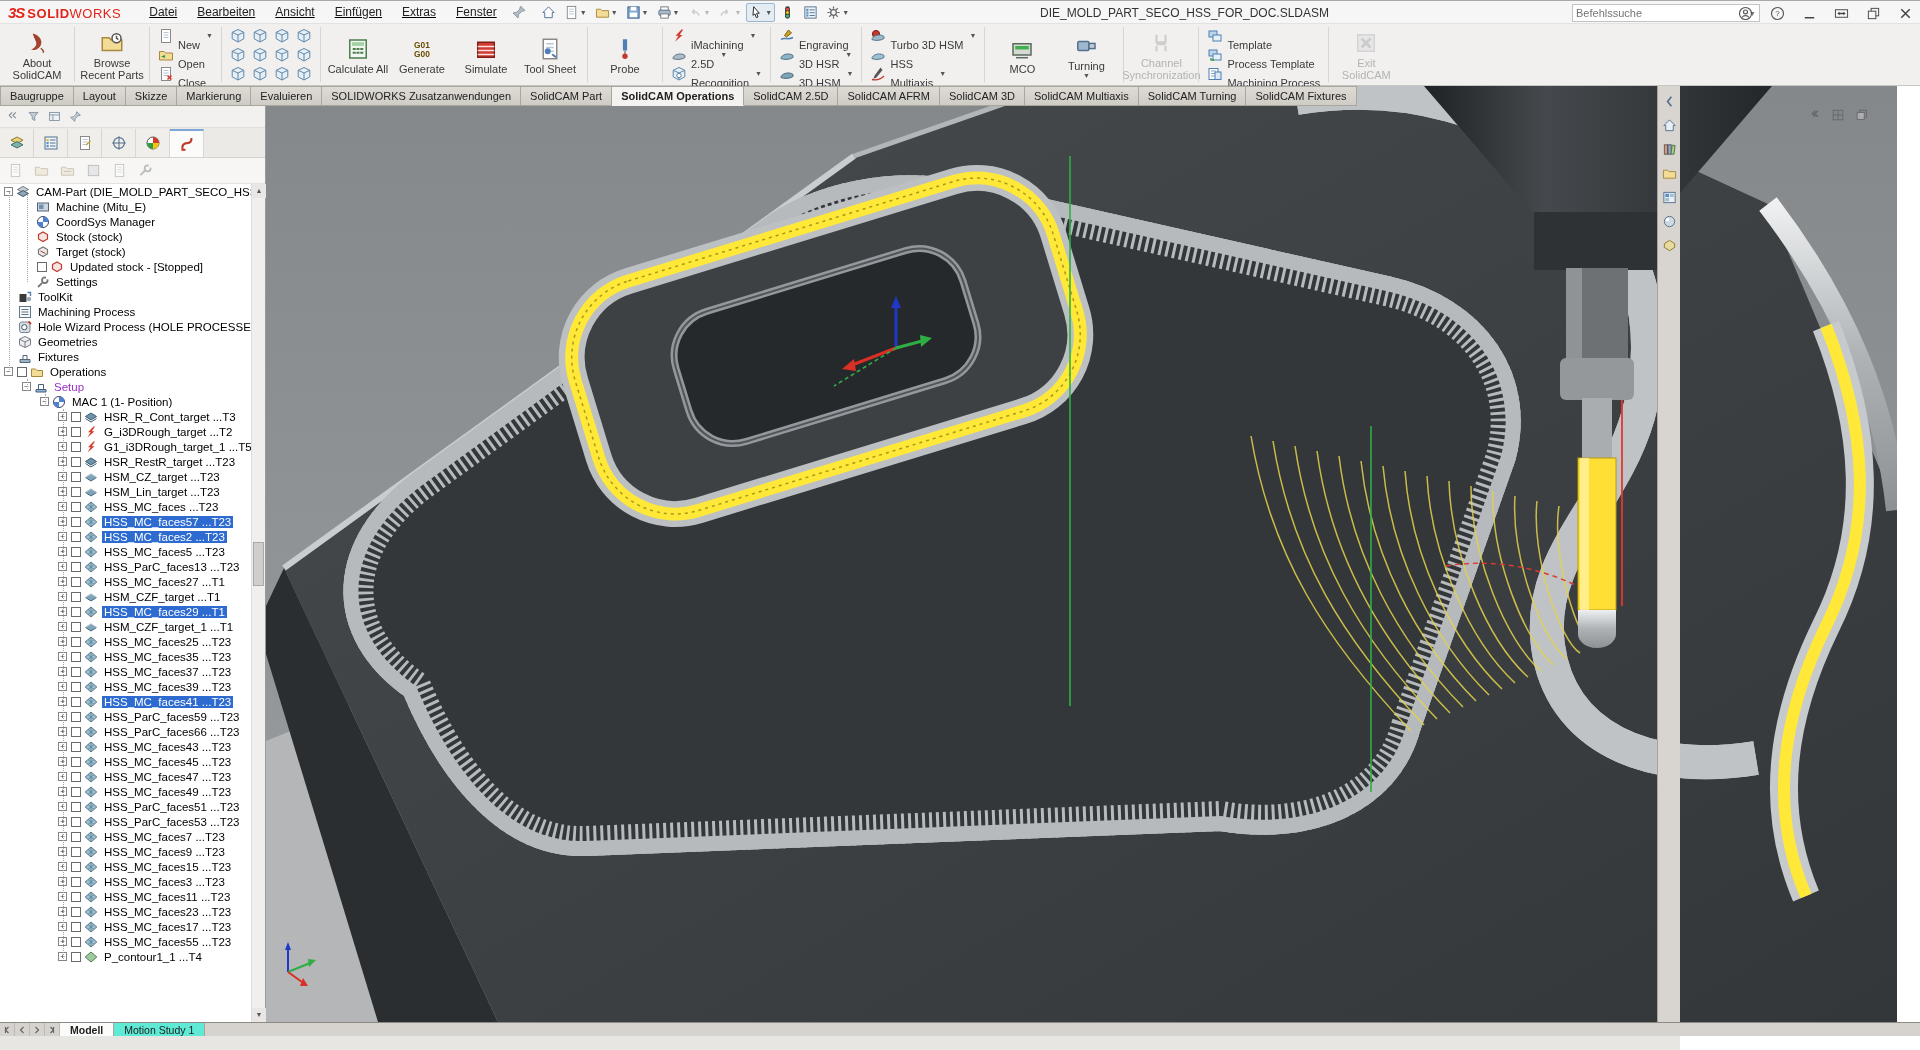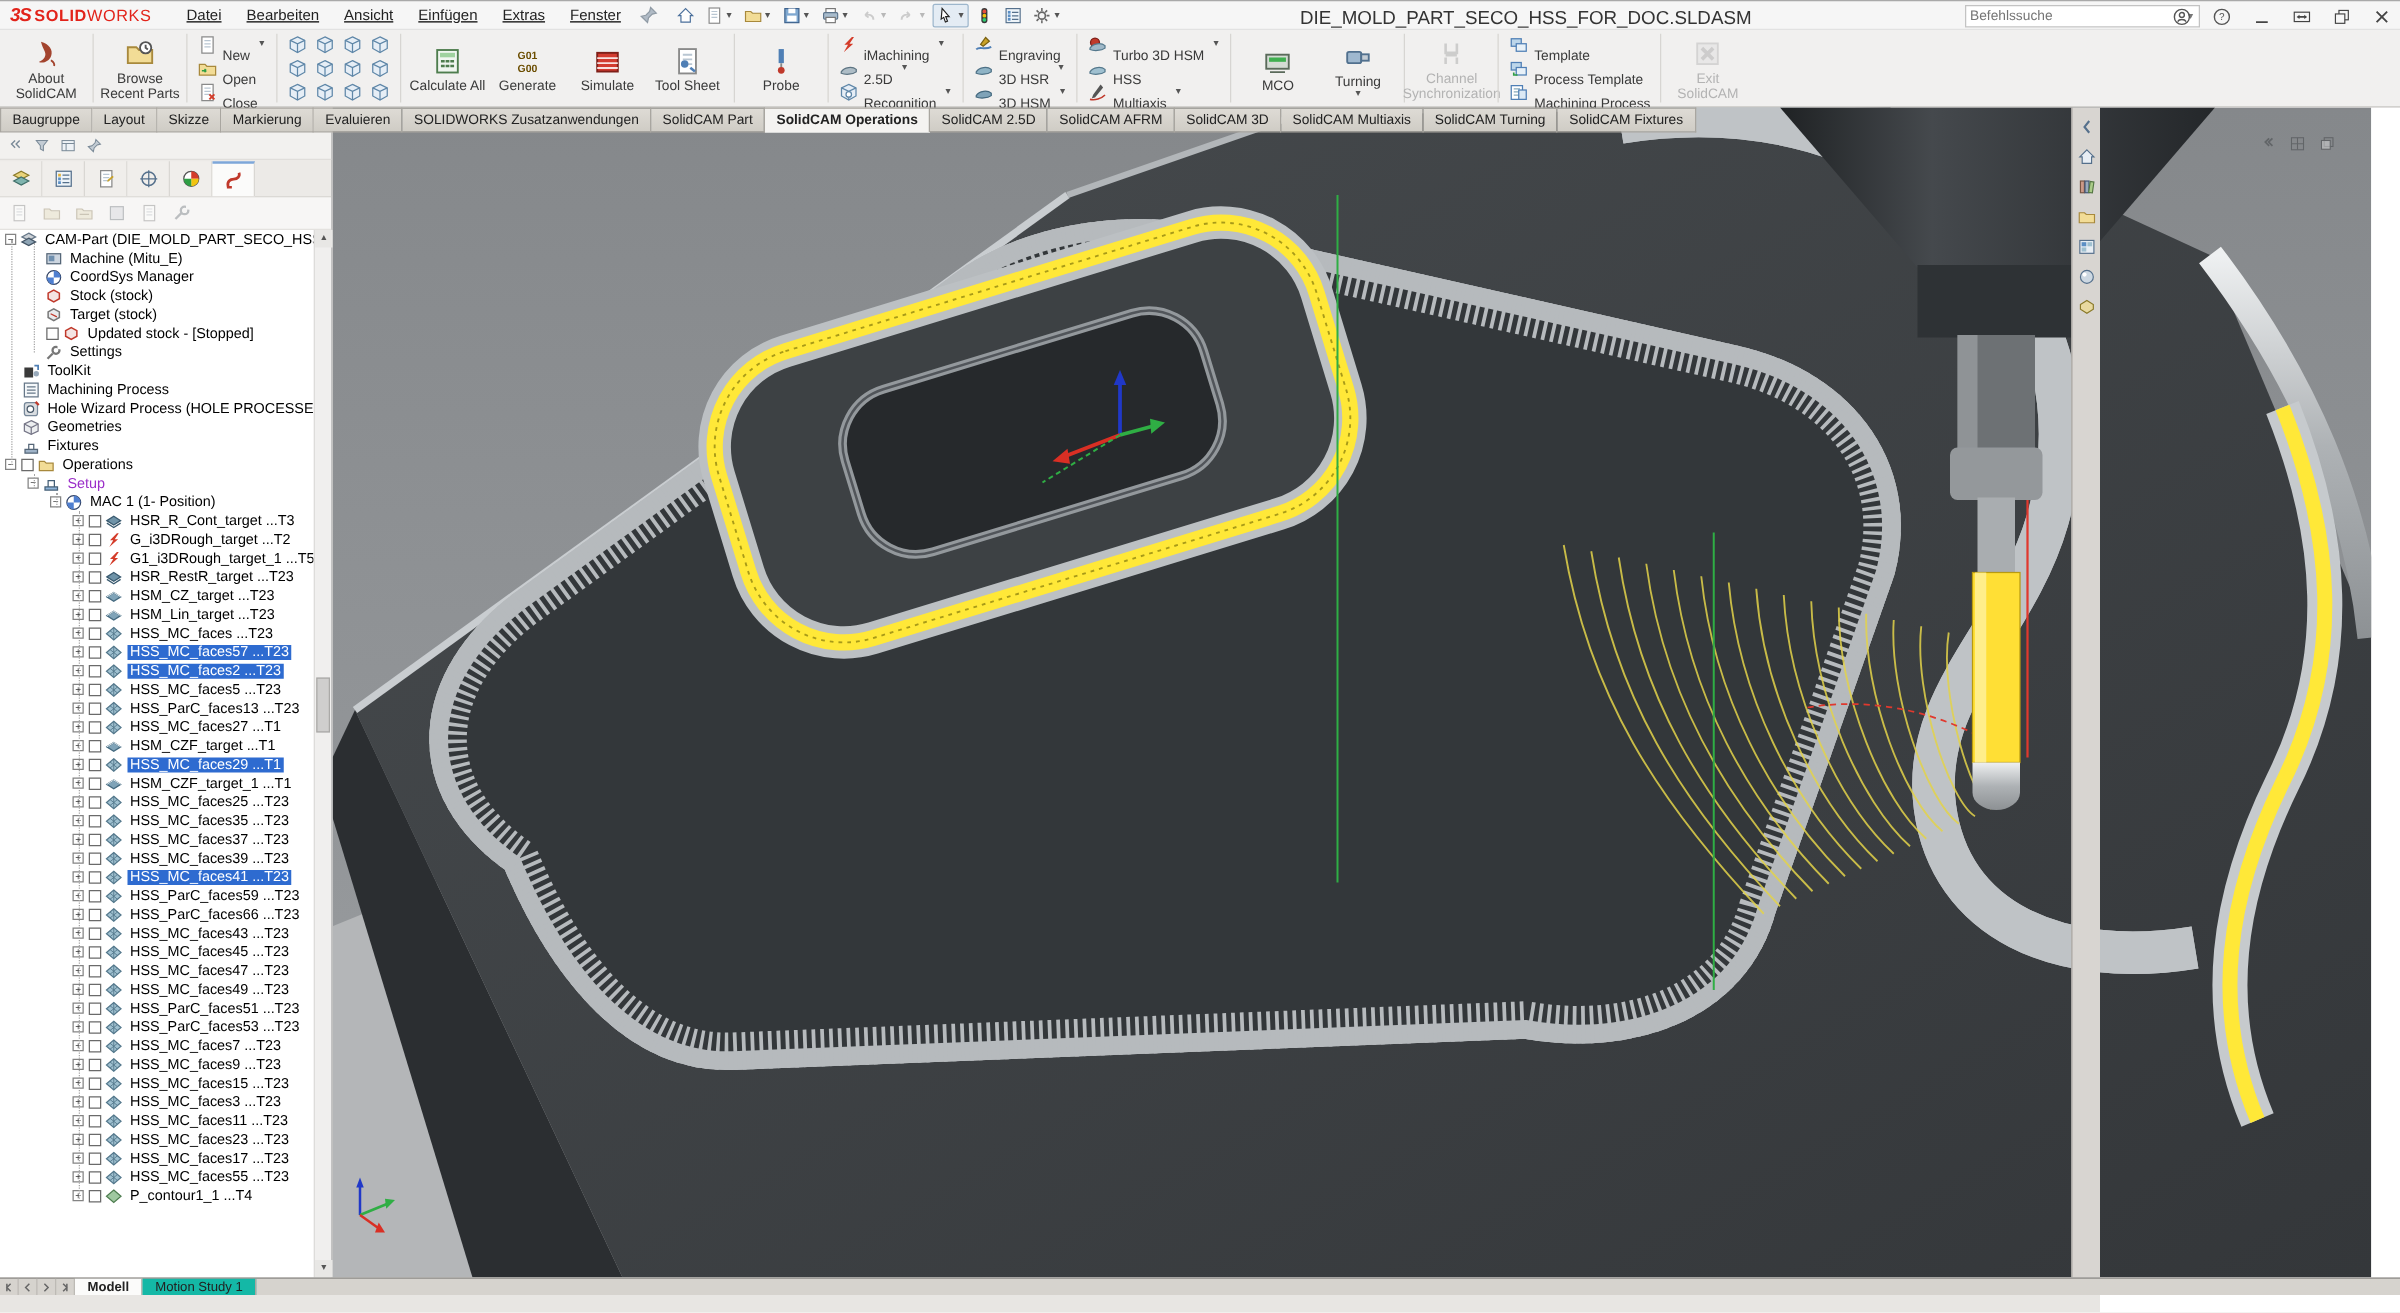--- a/index.html
+++ b/index.html
@@ -14,21 +14,21 @@
   #logo .n2 { color:#e2231a; font-size:13px; letter-spacing:.5px; }
   #menubar { display:flex; margin-left:18px;text-decoration:underline; }
   .menu-item { font-size:12px; color:#222; padding:3px 10px; cursor:default; }
   #pin { margin:0 4px; opacity:.75; }
   #qat { display:flex; align-items:center; margin-left:6px; }
   .qbtn { display:flex; align-items:center; padding:1px 2px; margin:0 1px; border:1px solid transparent; border-radius:2px; }
   .qbtn.active { background:#e4ecf4; border-color:#9db6cc; }
   .qbtn.disabled { opacity:.38; }
   .qbtn .dd { font-size:7px; color:#555; margin-left:1px; }
   .ic { display:inline-block; line-height:0; }
-  #doc-title { position:absolute; left:1040px; top:5px; width:260px; font-size:15px; color:#333; white-space:nowrap; }
+  #doc-title { position:absolute; left:1040px; top:5px; width:260px; font-size:12px; color:#333; white-space:nowrap; }
   #search { position:absolute; left:1572px; top:3px; width:188px; height:18px; background:#fff; border:1px solid #c3c3c3; display:flex; align-items:center; padding:0 3px; }
   #search input { border:none; outline:none; flex:1; font-size:11px; color:#555; font-family:"Liberation Sans",sans-serif; background:transparent; min-width:10px; }
   #search .dd { font-size:7px; color:#777; margin-left:2px; }
   #win-right { position:absolute; right:4px; top:0; height:24px; display:flex; align-items:center; gap:10px; }
   .wbtn { display:flex; align-items:center; justify-content:center; width:22px; height:20px; }
 
   
   #ribbon { position:absolute; left:0; top:24px; width:1920px; height:62px; background:#f1f0ef; border-bottom:1px solid #c8c6c3; display:flex; align-items:stretch; }
   .rgroup { display:flex; align-items:center; padding:2px 5px; }
   .rsep { width:1px; background:#d7d5d2; margin:3px 0; }
@@ -73,21 +73,21 @@
   #vscroll { position:absolute; right:0; top:78px; bottom:0; width:14px; background:#f0efee; border-left:1px solid #dddcda; }
   #vscroll .arr { position:absolute; left:0; width:14px; height:14px; font-size:7px; color:#555; text-align:center; line-height:14px; background:#e8e7e5; }
   #vscroll .thumb { position:absolute; left:1px; width:11px; top:358px; height:44px; background:#cfcecd; border:1px solid #aaa9a7; }
 
   
   #taskstrip { position:absolute; right:0; top:86px; width:23px; height:936px; background:#d8d5d1; border-left:1px solid #a7a4a0; z-index:3; display:flex; flex-direction:column; align-items:center; gap:9px; padding-top:8px; }
 
   
   #bottomtabs { position:absolute; left:0; top:1022px; width:1920px; height:14px; background:#d6d3ce; border-top:1px solid #8c8a87; display:flex; align-items:stretch; z-index:6; }
   .navbtn { width:15px; display:flex; align-items:center; justify-content:center; border-right:1px solid #bdbab5; color:#666; }
-  .btab { font-size:10.5px; padding:0 10px; display:flex; align-items:center; background:#14b8a6; border-right:1px solid #a9a6a0; color:#222; }
+  .btab { font-size:10.5px; padding:0 10px; display:flex; align-items:center; background:#5eead4; border-right:1px solid #a9a6a0; color:#222; }
   .btab.active { background:#fbfbfa; font-weight:bold; }
 
   
   #statusbar { position:absolute; left:0; top:1036px; width:1920px; height:14px; background:#f1f0ee; border-top:1px solid #cbc9c6; display:flex; align-items:center; font-size:11px; color:#333; z-index:6; }
   #status-left { margin-left:4px; }
   #status-right { position:absolute; right:6px; display:flex; align-items:center; gap:26px; }
   #status-right .up { font-size:8px; color:#555; }
 </style>
 </head>
 <body>

